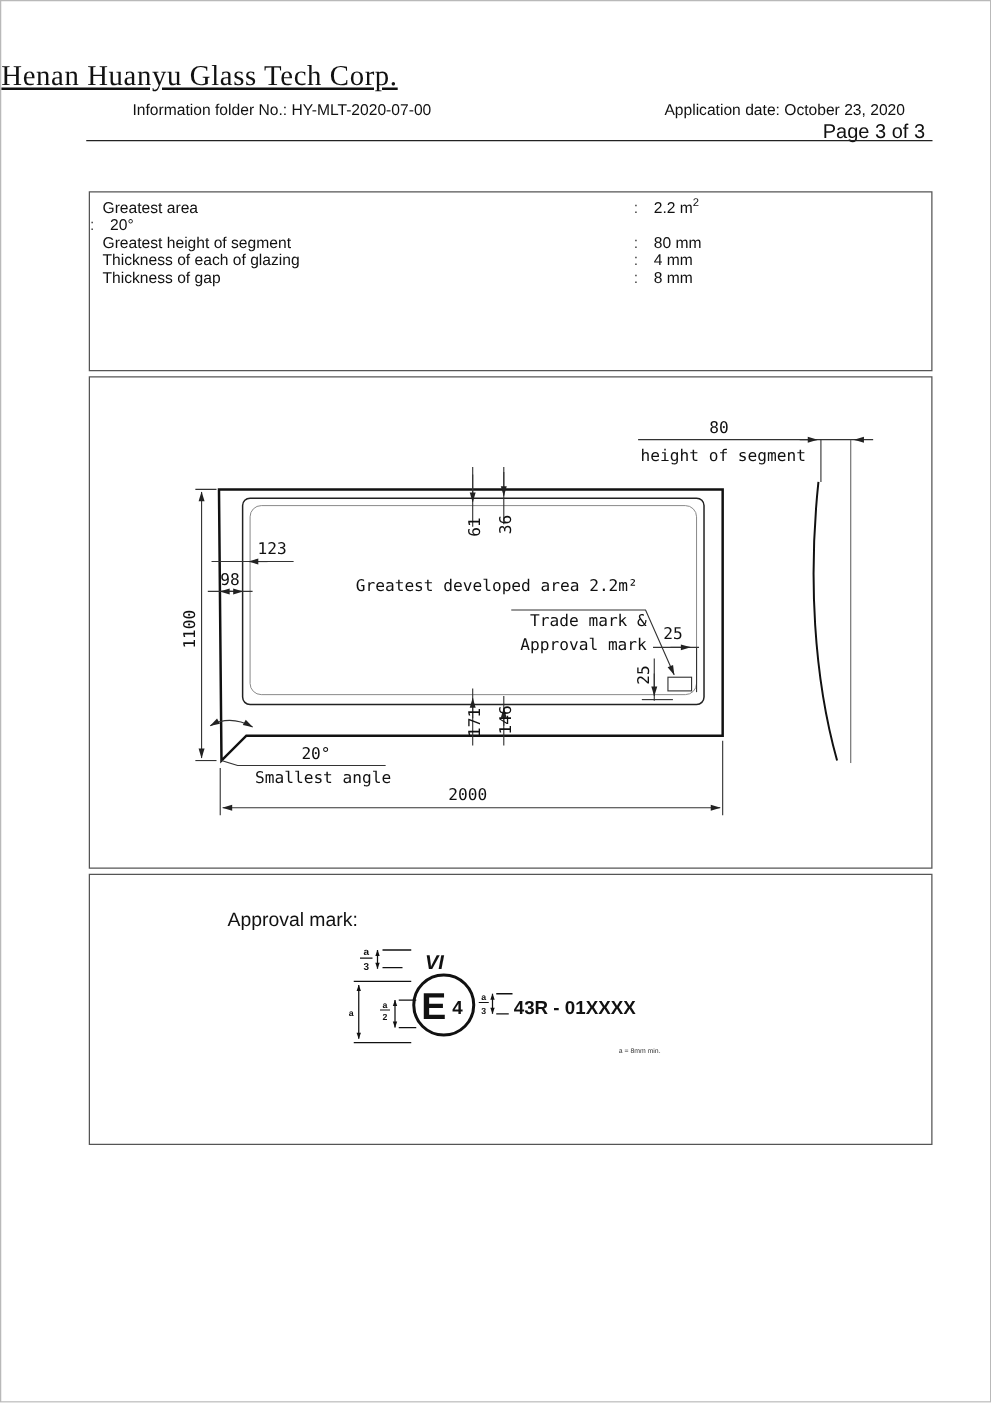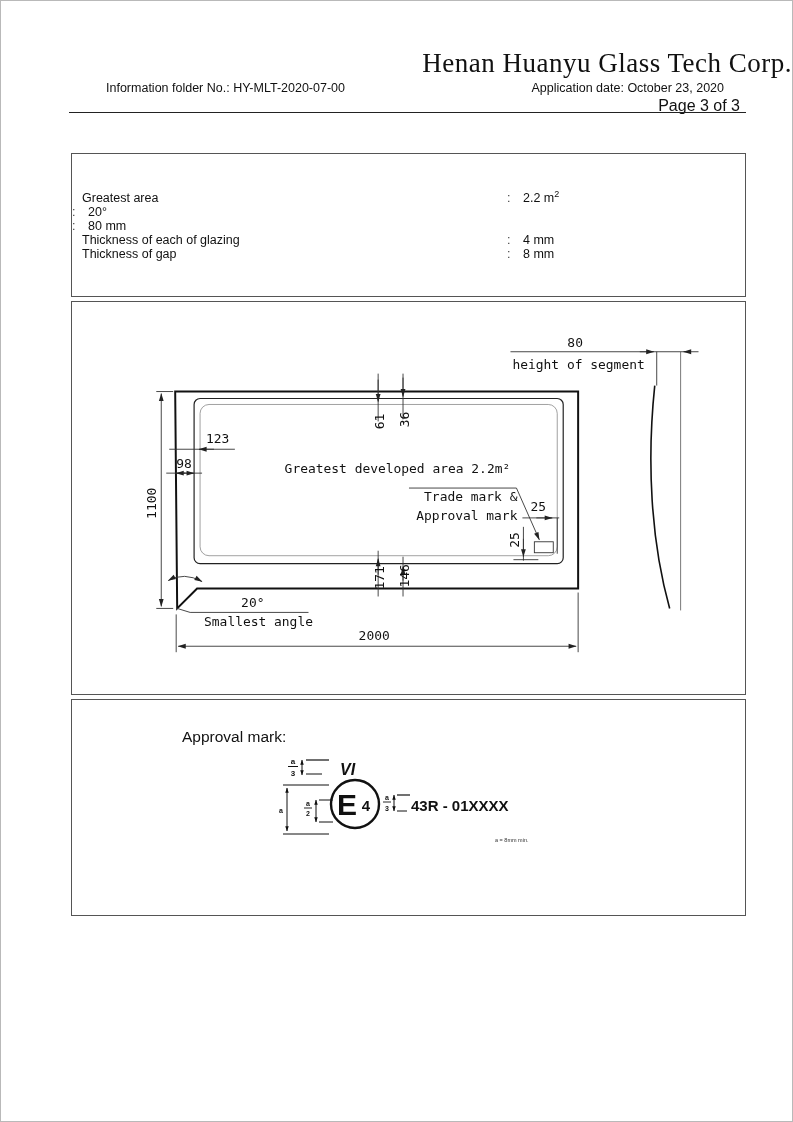--- a/index.html
+++ b/index.html
@@ -3,36 +3,36 @@
 <meta charset="utf-8">
 <style>
   html,body { margin:0; padding:0; background:#e8e8e8; }
   .page {
     position:relative; width:793px; height:1122px; margin:0 auto;
     background:#fff; border:1px solid #b9b9b9; box-sizing:border-box;
     font-family:"Liberation Sans", sans-serif; color:#111; overflow:hidden;
   }
   
   .company {
-    position:absolute; top:47px; left:0; width:100%; text-align:right;
-    font-family:"Liberation Serif", serif; font-size:27px; font-weight:400;
-    letter-spacing:0.5px; margin:0;
+    position:absolute; top:47px; left:0; width:100%; text-align:left;
+    font-family:"Liberation Serif", serif; font-size:23px; font-weight:400;
+    letter-spacing:0.5px; margin:0;text-decoration:underline;
   }
   .meta-left  { position:absolute; top:80px; left:105px; font-size:12.5px; }
   .meta-right { position:absolute; top:80px; right:68px; font-size:12.5px; }
   .page-no    { position:absolute; top:96px; right:52px; font-size:16px; }
   .rule { position:absolute; top:111px; left:68px; width:677px; height:0;
           border-top:1.6px solid #222; }
   .subtitle { position:absolute; top:123px; left:0; width:100%;
               text-align:center; font-size:12.5px; font-weight:bold; }
   
   .spec-box {
     position:absolute; top:152px; left:70px; width:675px; height:144px;
     border:1px solid #555; box-sizing:border-box;
-    display:flex; flex-direction:column; justify-content:center;
+    display:flex; flex-direction:column; justify-content:flex-start;
     padding:3px 0;
   }
   .spec-row { display:flex; align-items:baseline; font-size:12.5px; }
   .spec-label { margin-left:10px; width:425px; }
   .spec-sep { width:16px; color:#444; }
   .spec-value sup { font-size:9px; }
   
   .drawing-box {
     position:absolute; top:300px; left:70px; width:675px; height:394px;
     border:1px solid #555; box-sizing:border-box;
@@ -64,20 +64,21 @@
     <div class="spec-row">
       <span class="spec-label">Greatest area</span>
       <span class="spec-sep">:</span>
       <span class="spec-value"><span>2.2 m</span><sup>2</sup></span>
     </div>
     <div class="spec-row">
       <span class="spec-sep">:</span>
       <span class="spec-value"><span>20°</span></span>
     </div>
     <div class="spec-row">
+      <span class="spec-label">Greatest height of segment</span>
       <span class="spec-sep">:</span>
       <span class="spec-value"><span>80 mm</span></span>
     </div>
     <div class="spec-row">
       <span class="spec-label">Thickness of each of glazing</span>
       <span class="spec-sep">:</span>
       <span class="spec-value"><span>4 mm</span></span>
     </div>
     <div class="spec-row">
       <span class="spec-label">Thickness of gap</span>

